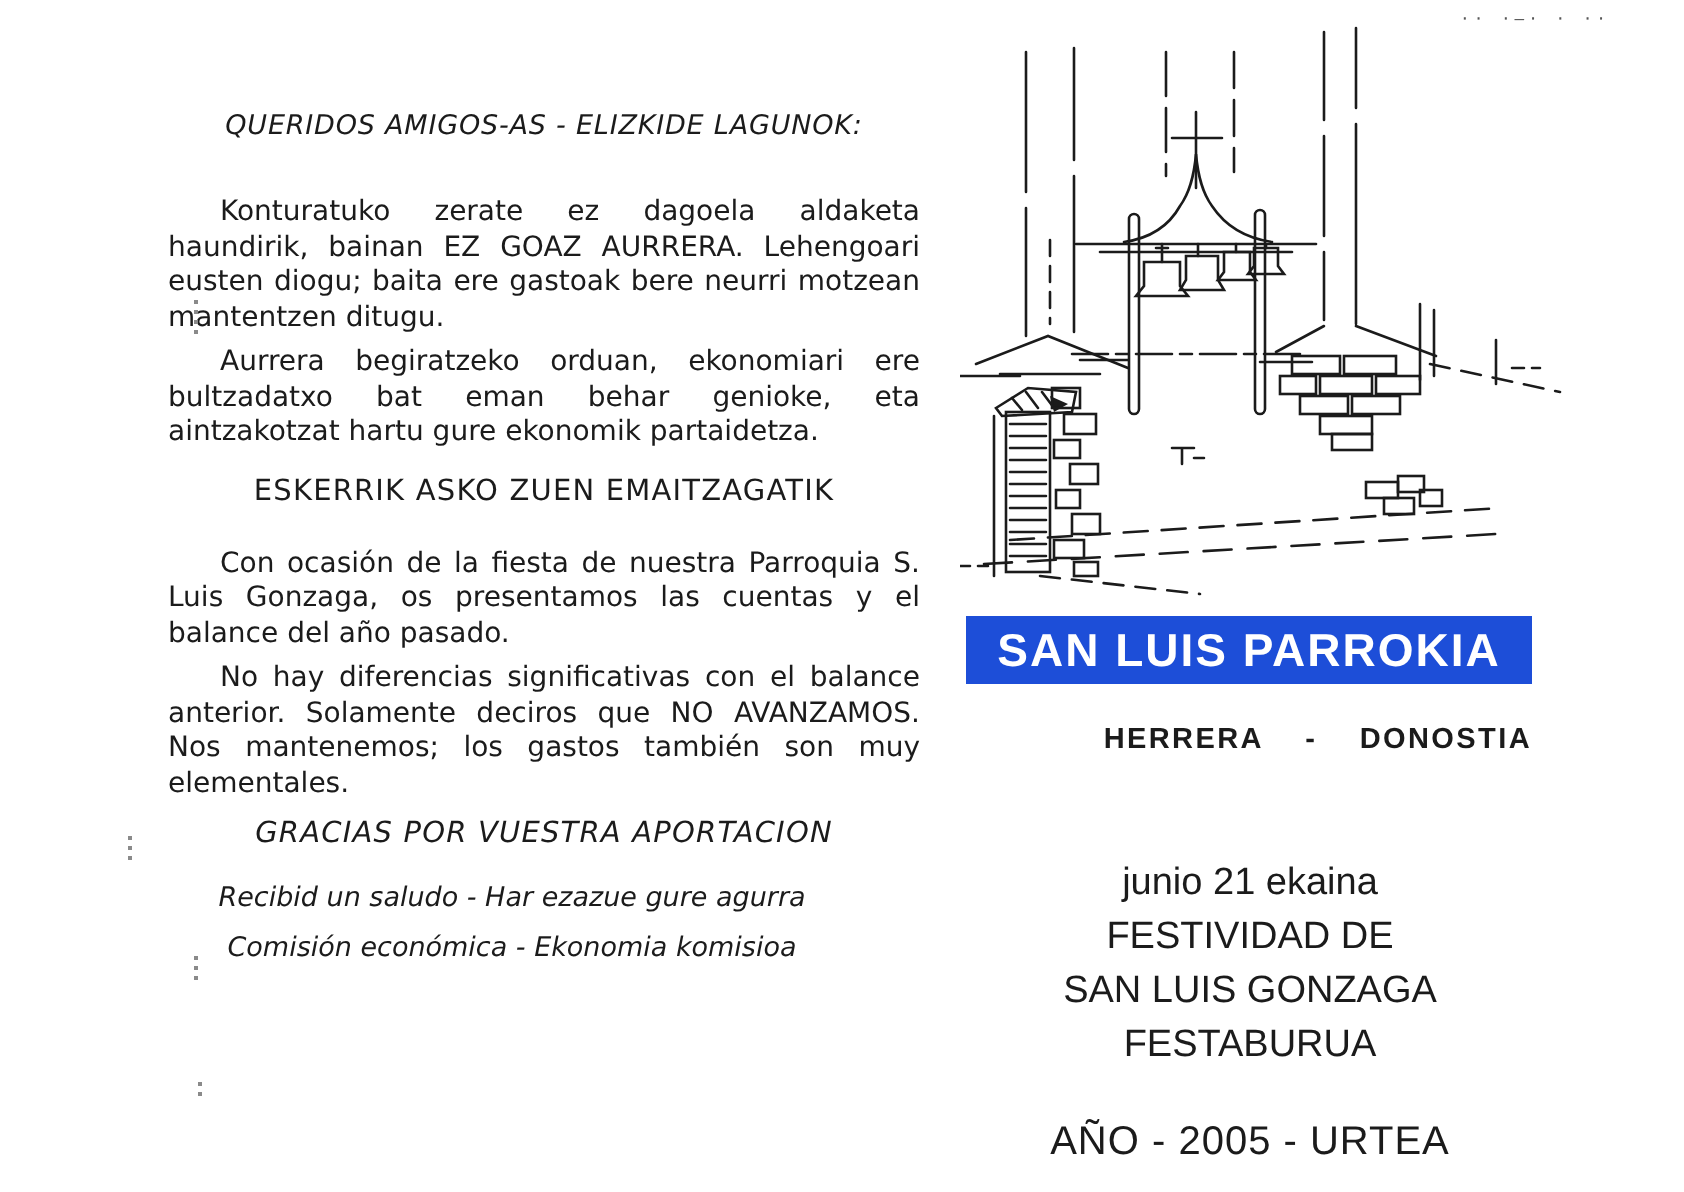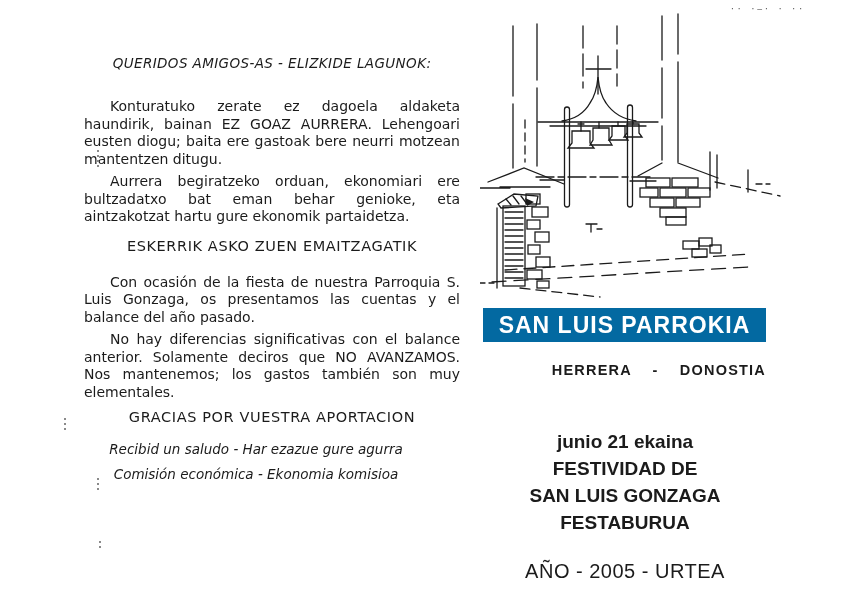--- a/index.html
+++ b/index.html
@@ -16,46 +16,46 @@
     font-size:13.5px; letter-spacing:.4px; white-space:nowrap;
   }
   p.body {
     margin:0 0 5px; font-size:14px; line-height:17.5px;
     text-align:justify; text-indent:26px;
   }
   .center-head {
     text-align:center; font-size:14.5px; letter-spacing:.6px;
     margin:12px 0 20px; white-space:nowrap;
   }
-  .center-head.second { margin:8px 0 16px; }
+  .center-head.second { margin:8px 0 16px;font-style:italic; }
   .signoff {
     margin:0 0 9px; padding-right:32px; text-align:center;
     font-style:italic; font-size:13.5px; white-space:nowrap;
   }
   .signoff.first { margin-top:16px; }
 
   
   .right-col { position:absolute; left:480px; top:0; width:362px; }
   .illustration { display:block; }
   .banner {
-    margin:8px 0 0 3px; width:283px; height:34px; background:#0369a1;
+    margin:8px 0 0 3px; width:283px; height:34px; background:#1d4ed8;
     display:flex; align-items:center; justify-content:center;
   }
   .banner span {
     color:#ffffff; font-family:"Liberation Sans", sans-serif;
     font-weight:bold; font-size:23px; letter-spacing:1px; white-space:nowrap;
   }
   .location {
     width:283px; margin:20px 0 0 3px; text-align:right;
     font-family:"Liberation Sans", sans-serif; font-weight:bold;
     font-size:14.5px; letter-spacing:1.2px; word-spacing:16px; white-space:nowrap;
   }
   .event {
     width:290px; margin-top:50px; text-align:center;
-    font-family:"Liberation Sans", sans-serif; font-size:19px; line-height:27px;font-weight:bold;
+    font-family:"Liberation Sans", sans-serif; font-size:19px; line-height:27px;
   }
   .year {
     width:290px; margin-top:24px; text-align:center;
     font-family:"Liberation Sans", sans-serif; font-size:20px; letter-spacing:.5px;
     white-space:nowrap;
   }
 
   
   .corner-marks {
     position:absolute; left:730px; top:5px; font-size:8px; color:#555;

